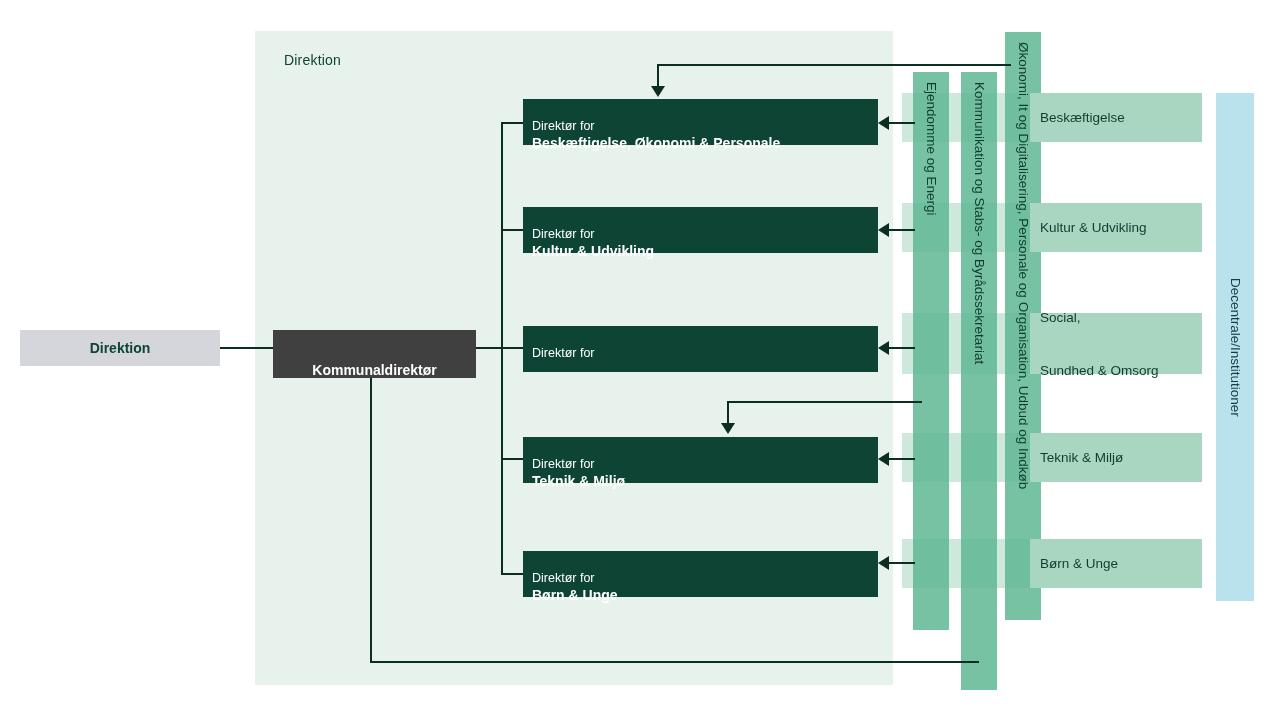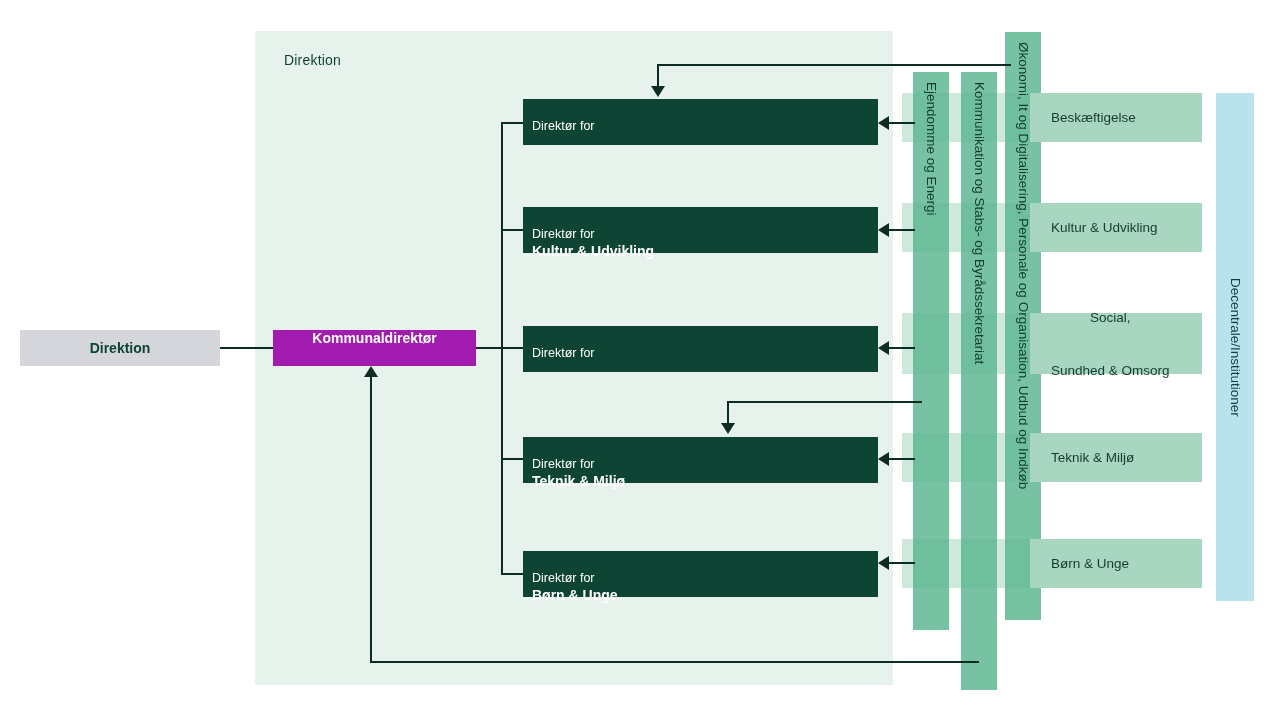--- a/index.html
+++ b/index.html
@@ -50,27 +50,27 @@
     font-weight: bold;
     display: flex;
     align-items: center;
     justify-content: center;
   }
   .box-kommunaldirektor {
     position: absolute;
     left: 273px;
     top: 330px;
     width: 203px;
-    height: 36px;
-    background: #a21caf;
+    height: 48px;
+    background: #404040;
     color: #ffffff;
     font-size: 14px;
     font-weight: bold;
     display: flex;
-    align-items: flex-start;
+    align-items: flex-end;
     justify-content: center;
   }
 
   .dir-box {
     position: absolute;
     left: 523px;
     width: 355px;
     height: 46px;
     background: #0d4434;
     color: #ffffff;
@@ -94,21 +94,21 @@
   .band {
     position: absolute;
     left: 1030px;
     width: 172px;
     background: #a8d6c0;
     color: #113c30;
     font-size: 13.5px;
     line-height: 17px;
     display: flex;
     align-items: center;
-    padding-left: 21px;
+    padding-left: 10px;
     box-sizing: border-box;
   }
   .band-wide {
     position: absolute;
     left: 902px;
     width: 300px;
     background: rgba(168, 214, 192, 0.55);
   }
 
   
@@ -198,21 +198,21 @@
   <div class="vcol-decentral" style="left:1216px; top:93px; width:38px; height:508px;">
     <span>Decentrale/Institutioner</span>
   </div>
 
   <div class="band" style="top:93px;height:49px;">
     <span>Beskæftigelse</span>
   </div>
   <div class="band" style="top:203px;height:49px;">
     <span>Kultur &amp; Udvikling</span>
   </div>
-  <div class="band" style="top:313px;height:61px;text-align:center;">
+  <div class="band" style="top:313px;height:61px;">
     <span>
       <span style="display:block;">Social,</span>
       <span style="display:block;margin-top:36px;">Sundhed &amp; Omsorg</span>
     </span>
   </div>
   <div class="band" style="top:433px;height:49px;">
     <span>Teknik &amp; Miljø</span>
   </div>
   <div class="band" style="top:539px;height:49px;">
     <span>Børn &amp; Unge</span>
@@ -224,20 +224,21 @@
   <div class="ln ln-v" style="left:501px; top:122px; height:452px;"></div>
 
   <div class="ln ln-h" style="left:501px; top:122px; width:22px;"></div>
   <div class="ln ln-h" style="left:501px; top:229px; width:22px;"></div>
   <div class="ln ln-h" style="left:501px; top:347px; width:22px;"></div>
   <div class="ln ln-h" style="left:501px; top:458px; width:22px;"></div>
   <div class="ln ln-h" style="left:501px; top:573px; width:22px;"></div>
 
   <div class="dir-box" style="top:99px;">
     <span class="line1">Direktør for</span>
+    <span class="line2">Beskæftigelse, Økonomi &amp; Personale</span>
   </div>
   <div class="dir-box" style="top:207px;">
     <span class="line1">Direktør for</span>
     <span class="line2">Kultur &amp; Udvikling</span>
   </div>
   <div class="dir-box" style="top:326px;">
     <span class="line1">Direktør for</span>
   </div>
   <div class="dir-box" style="top:437px;">
     <span class="line1">Direktør for</span>

